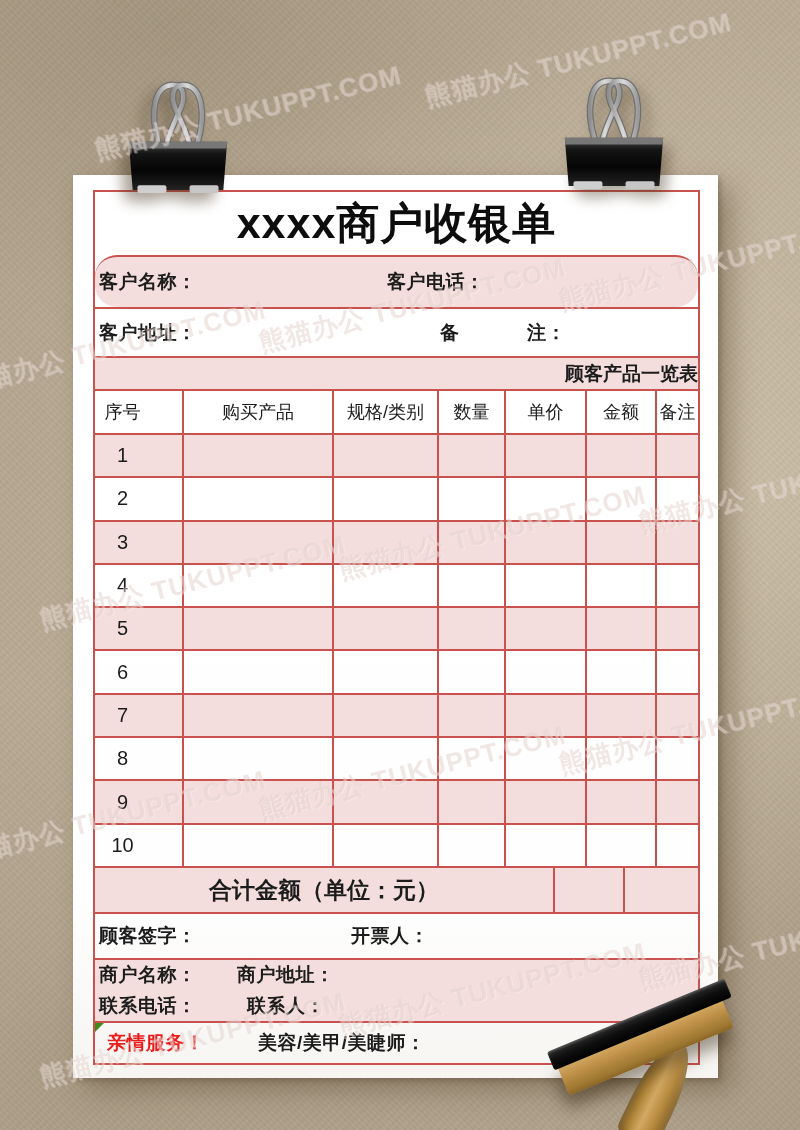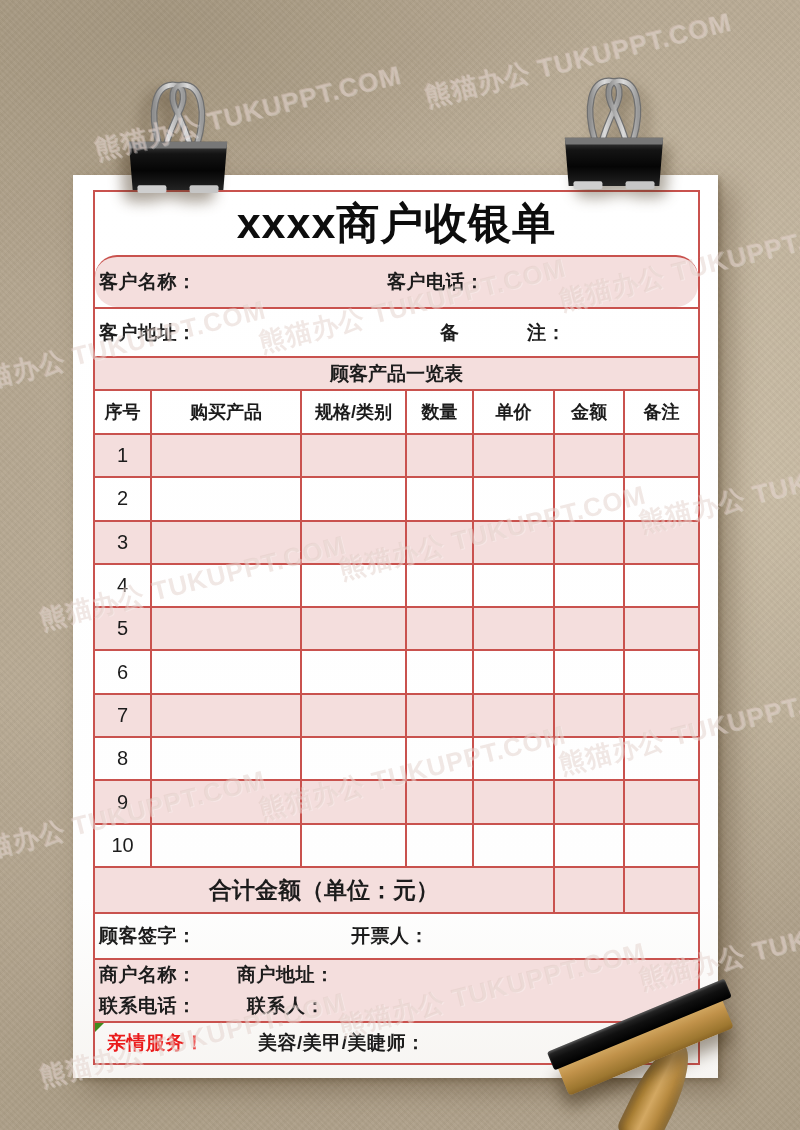--- a/index.html
+++ b/index.html
@@ -39,38 +39,38 @@
   }
   .form > * + *{border-top:2px solid var(--red);}
   .row{position:relative;}
   .pink{background:var(--pink);}
   .lbl{position:absolute;top:50%;transform:translateY(-50%);font-weight:bold;font-size:19px;white-space:nowrap;letter-spacing:.5px;}
 
   .r-title{flex:0 0 63px;display:flex;align-items:center;justify-content:center;}
   .r-title h1{font-size:43px;font-weight:900;letter-spacing:1px;color:#0d0d0d;}
   .r-info1{flex:0 0 52px;border-radius:22px;}
   .r-info2{flex:0 0 49px;}
-  .r-sec{flex:0 0 33px;display:flex;align-items:center;justify-content:center;}
+  .r-sec{flex:0 0 33px;display:flex;align-items:center;justify-content:flex-end;}
   .r-sec .sec-t{font-size:19px;font-weight:bold;}
   .r-thead{flex:0 0 44px;display:flex;}
   .tbody{flex:1 1 auto;display:flex;flex-direction:column;}
   .trow{flex:1 1 0;display:flex;}
   .trow + .trow{border-top:2px solid var(--red);}
   .trow:nth-child(odd){background:var(--pink);}
 
   .cell{position:relative;display:flex;align-items:center;justify-content:center;}
   .cell + .cell{border-left:2px solid var(--red);}
   .c0{flex:0 0 55px;}
-  .c1{flex:0 0 150px;}
+  .c1{flex:0 0 150px;margin-left:32px;}
   .c2{flex:0 0 105px;}
   .c3{flex:0 0 67px;}
   .c4{flex:0 0 81px;}
   .c5{flex:0 0 70px;}
   .c6{flex:1 1 auto;}
-  .hcell{font-size:18px;font-weight:bold;}
+  .hcell{font-size:18px;font-weight:normal;}
   .num{font-size:20px;}
 
   .r-total{flex:0 0 46px;display:flex;}
   .t0{flex:0 0 458px;display:flex;align-items:center;justify-content:center;font-size:23px;font-weight:bold;}
   .t1{flex:0 0 70px;border-left:2px solid var(--red);}
   .t2{flex:1 1 auto;border-left:2px solid var(--red);}
 
   .r-sign{flex:0 0 46px;font-family:Liberation Serif, serif;}
   .r-merchant{flex:0 0 63px;display:flex;flex-direction:column;}
   .m-line{flex:1 1 0;position:relative;}

